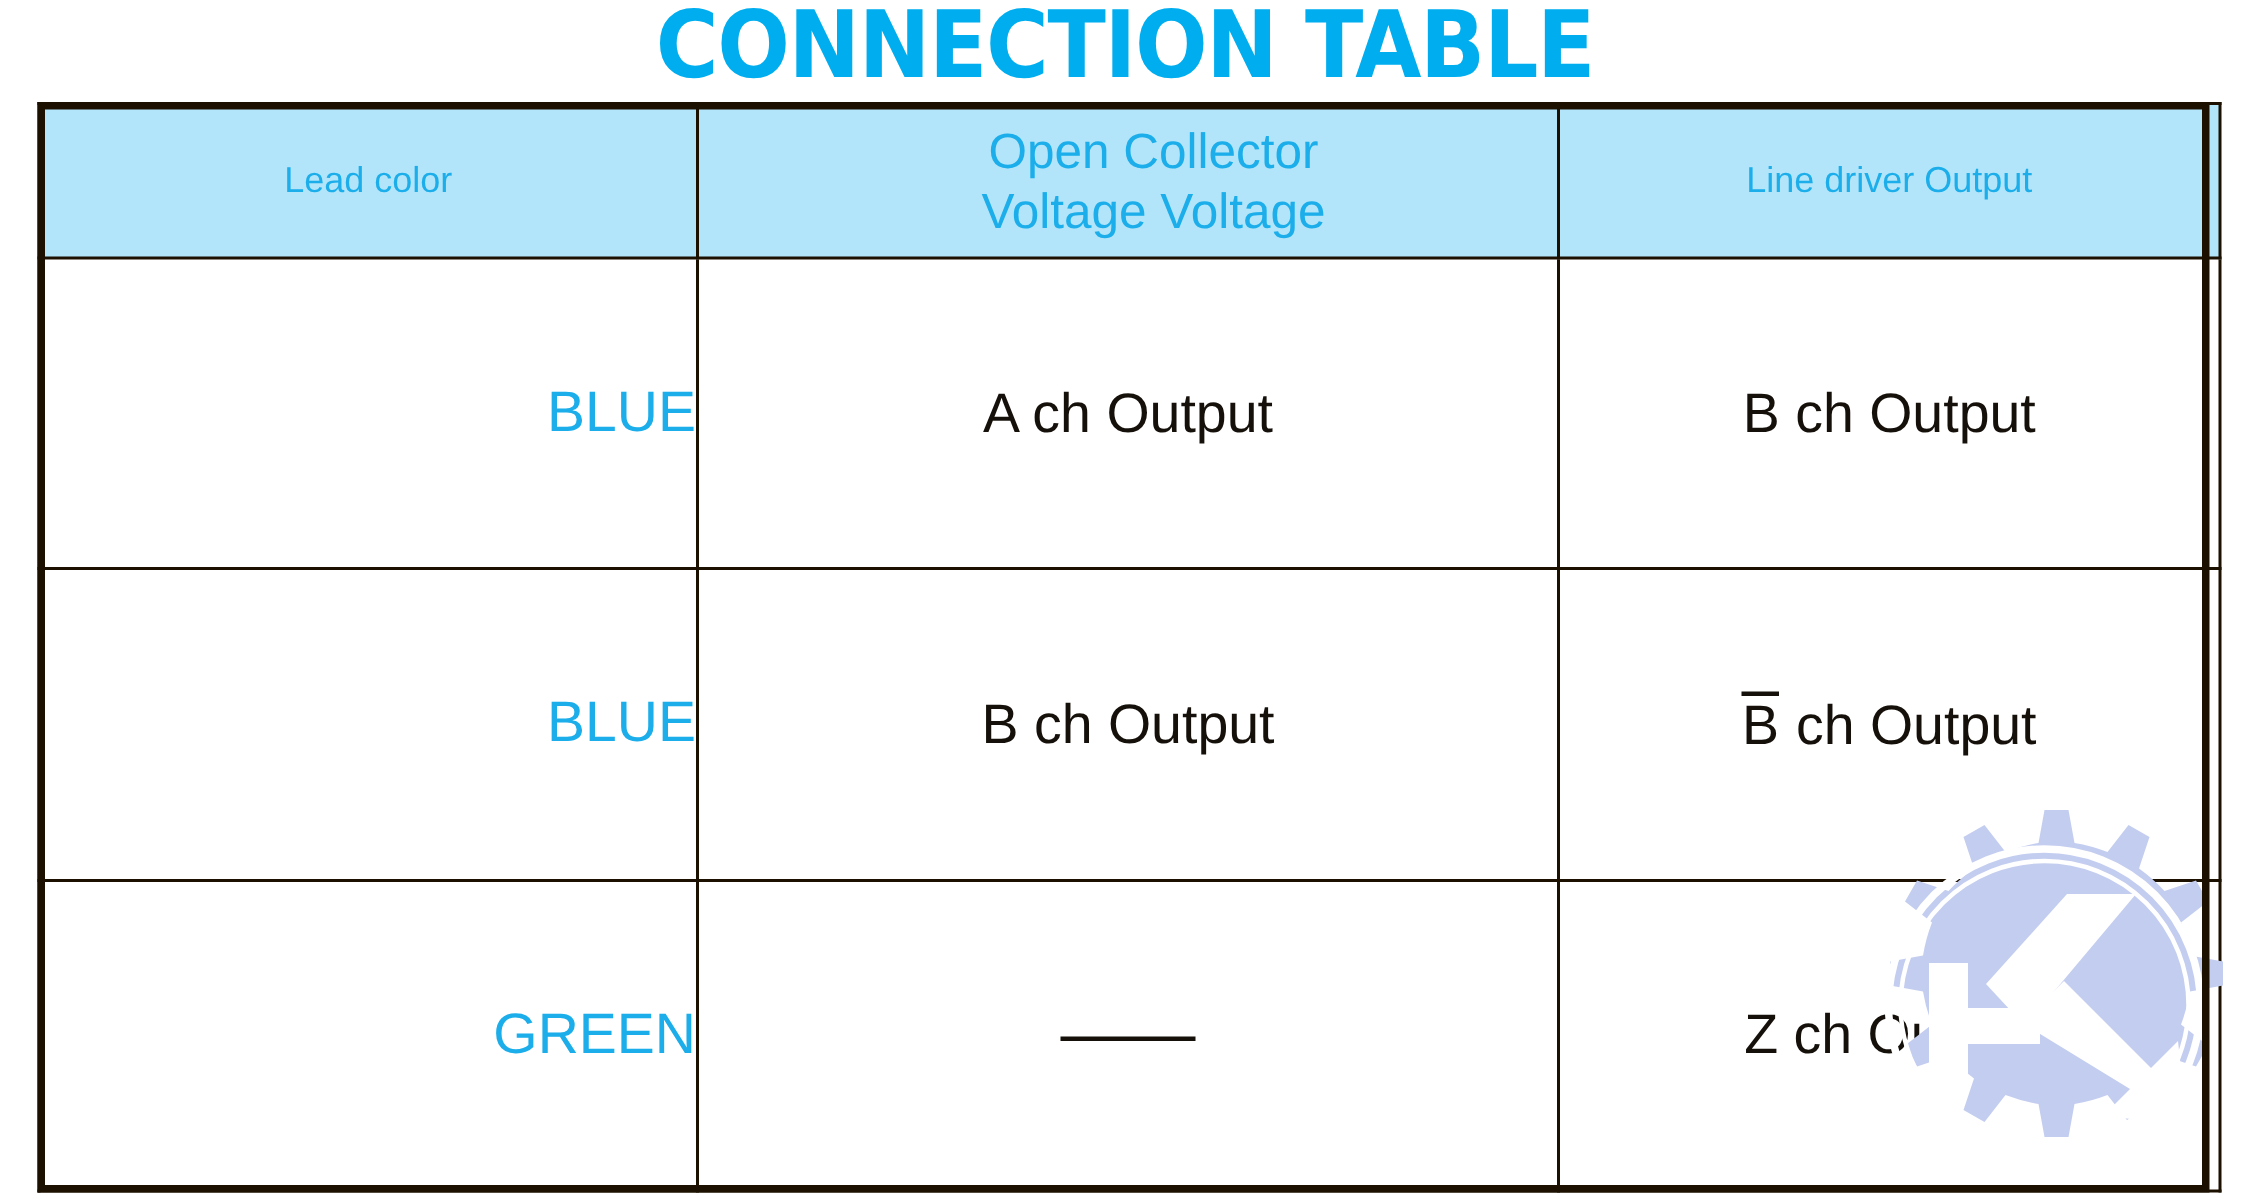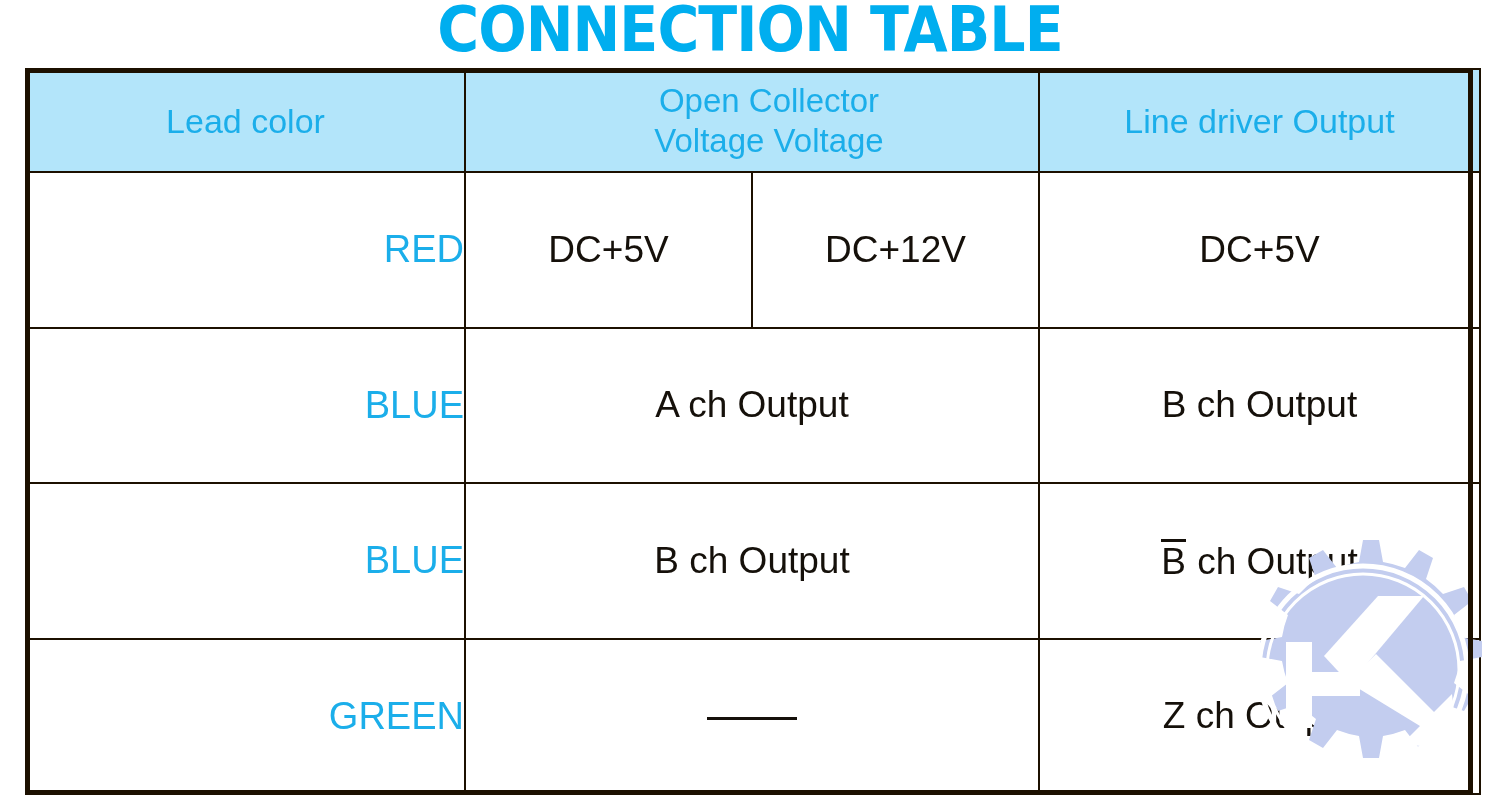--- a/index.html
+++ b/index.html
@@ -88,21 +88,21 @@
   .col-lead  { width: 437px; }
   .col-oc    { width: 572px; }
   .col-ld    { width: 439px; }
 
   thead td {
     background: #b3e5fa !important;
     height: 101px;
   }
   thead .hdr {
     color: #1BAEEA;
-    font-size: 34px;
+    font-size: 24px;
     line-height: 40px;
     text-align: center;
     font-family: "Liberation Sans", sans-serif;
     font-weight: normal;
     padding: 0 6px;
   }
   thead .hdr.two-line { font-size: 33px; margin-left: 34px; }
 
   tbody tr { height: 78px; }
 
@@ -175,26 +175,20 @@
         <div class="hdr two-line">Open Collector</div>
         <div class="hdr two-line">Voltage Voltage</div>
       </td>
       <td class="col-ld">
         <div class="hdr">Line driver Output</div>
       </td>
     </tr>
   </thead>
   <tbody>
 
-    <tr>
-      <td class="lead-cell">RED</td>
-      <td class="val-cell split-left">DC+5V</td>
-      <td class="val-cell">DC+12V</td>
-      <td class="val-cell">DC+5V</td>
-    </tr>
 
 
 
 
     <tr>
       <td class="lead-cell">BLUE</td>
       <td class="val-cell" colspan="2">A ch Output</td>
       <td class="val-cell">B ch Output</td>
     </tr>
 

